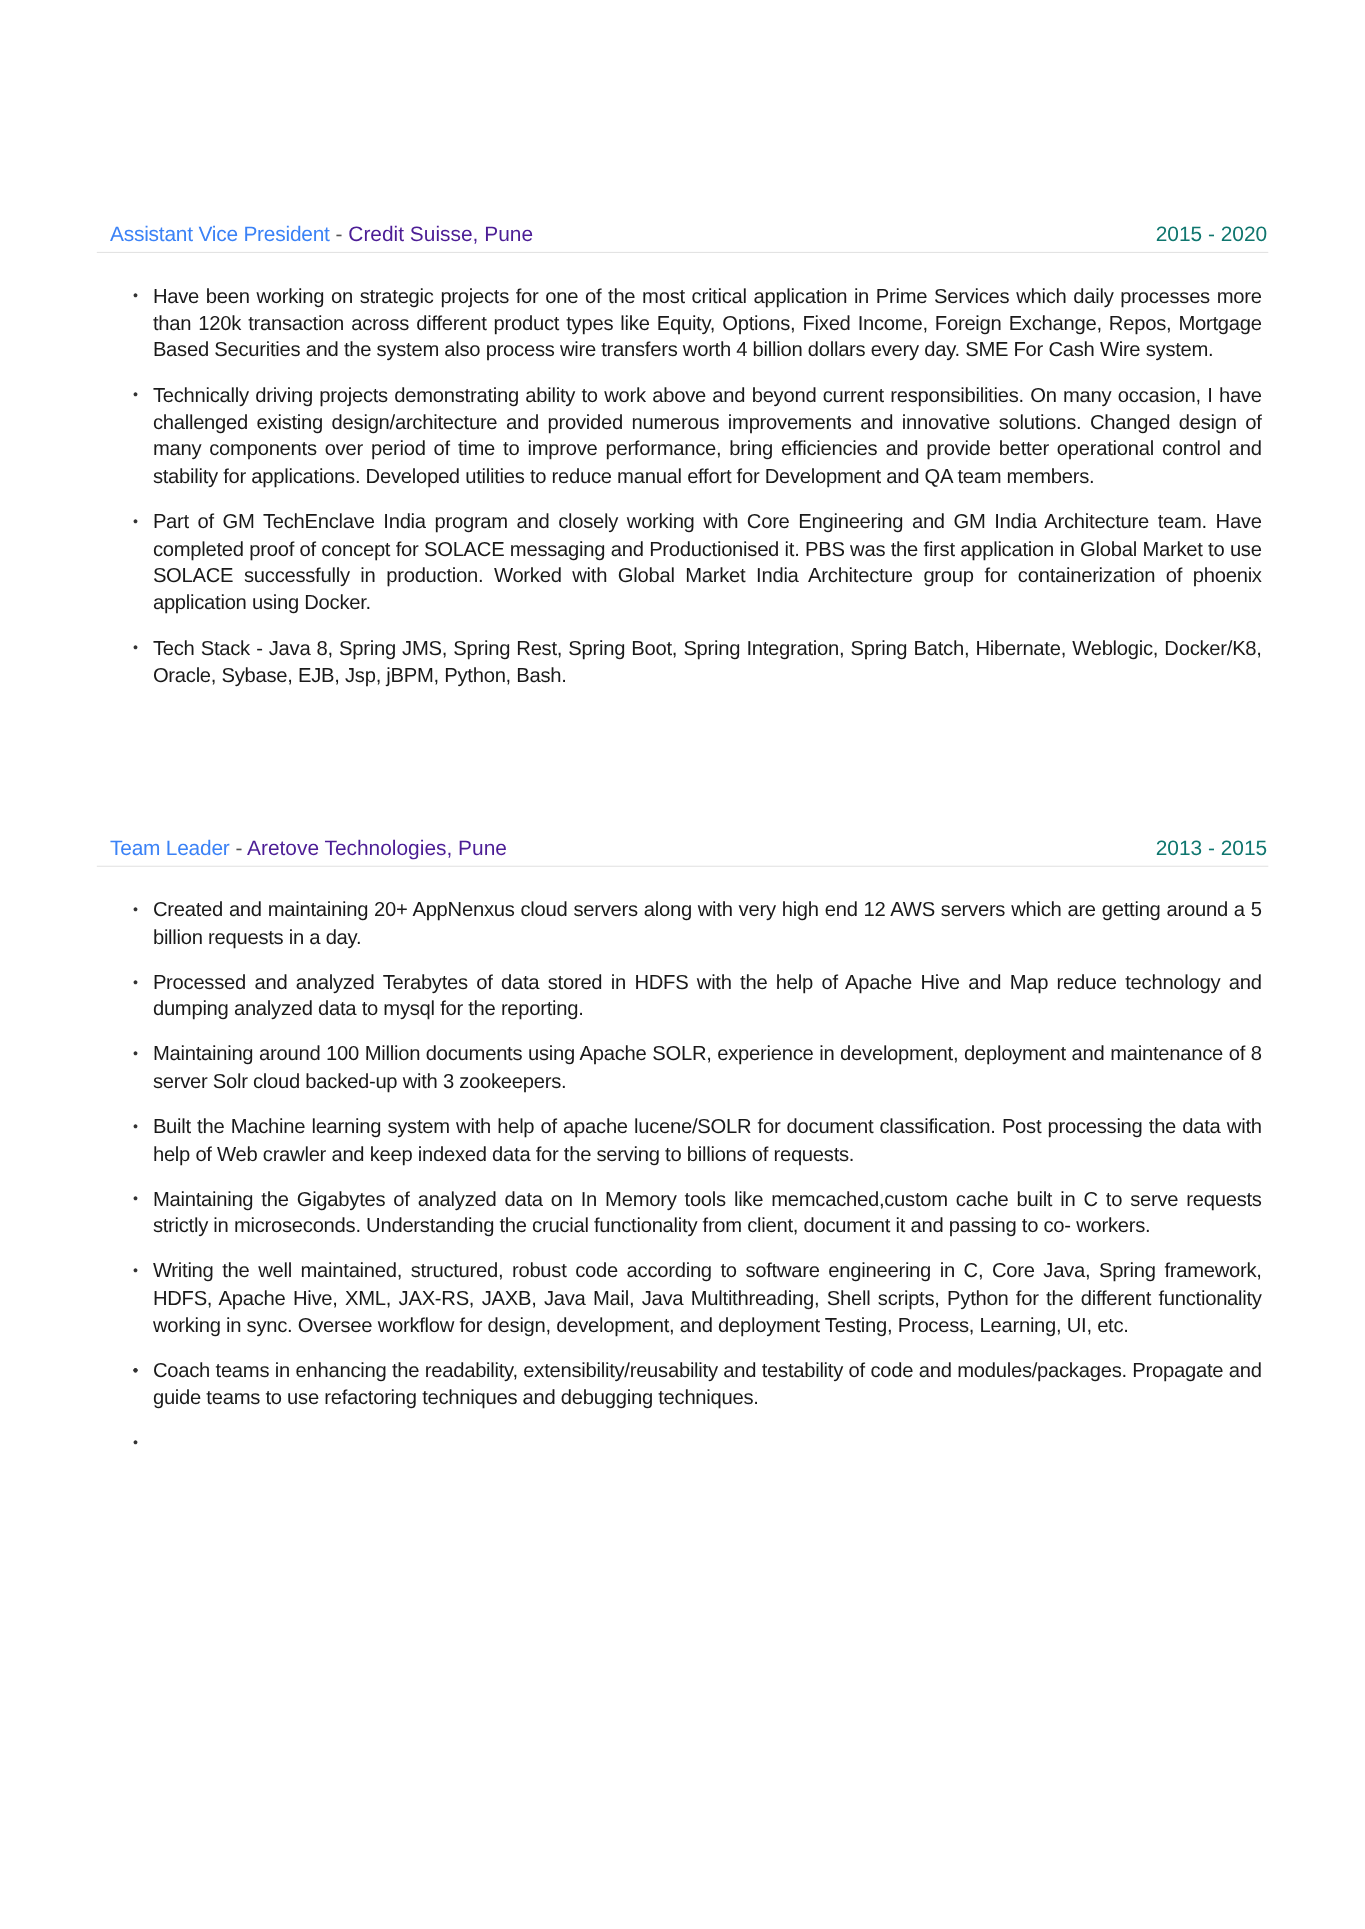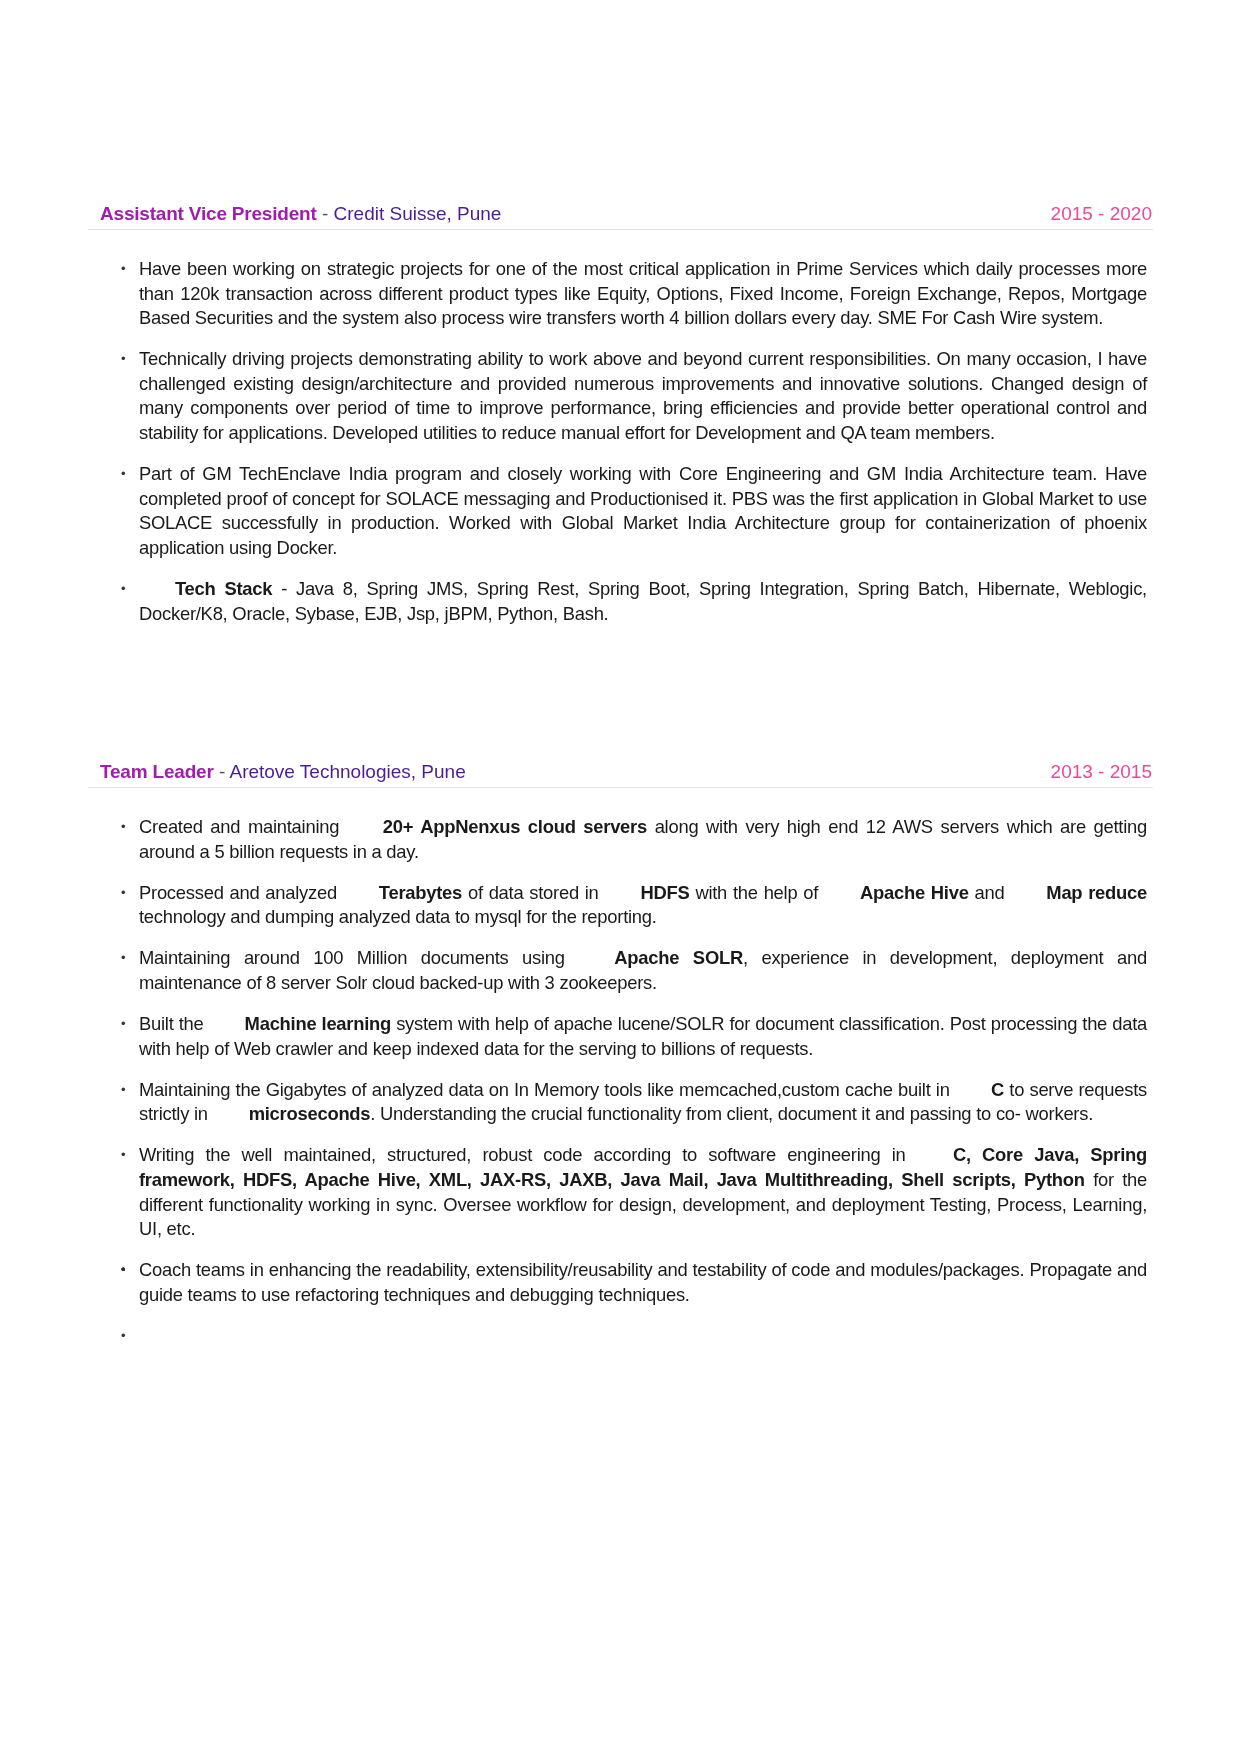--- a/index.html
+++ b/index.html
@@ -2,30 +2,30 @@
 <html><head>
 <meta charset="utf-8">
 <style>
   html, body { margin: 0; padding: 0; background: #ffffff; }
   body { width: 1241px; height: 1754px; position: relative; overflow: hidden;
          font-family: "Liberation Sans", sans-serif; color: #1a1a1a; }
   .section { position: absolute; left: 88px; width: 1065px; }
   .job-header { display: flex; justify-content: space-between; align-items: baseline;
                 padding: 0 0 0 12px; font-size: 19px; line-height: 24px; height: 27px;
                 border-bottom: 1.5px solid #e3e3e3; }
-  .job-header .title { font-weight: bold; color: #a21caf; letter-spacing: -0.2px; }
+  .job-header .title { font-weight: normal; color: #3b82f6; letter-spacing: -0.2px; }
   .job-header .sep { color: #555; }
   .job-header .company { color: #4c1d95; }
-  .job-header .dates { color: #ec4899; padding-right: 1px; }
+  .job-header .dates { color: #0f766e; padding-right: 1px; }
   ul.bullets { list-style: none; margin: 0; padding: 0; }
   ul.bullets li { position: relative; padding-left: 51px; padding-right: 6px;
                   font-size: 18.4px; line-height: 24.6px; text-align: justify;
                   letter-spacing: -0.25px; margin-bottom: 16.5px; }
   ul.bullets li .bullet { position: absolute; left: 33px; top: 0; color: #333; font-size: 13px; }
-  b { font-weight: bold; margin-left: 36px; }
+  b { font-weight: normal; }
   #sec1 { top: 202px; }
   #sec1 ul { margin-top: 27px; }
   #sec2 { top: 760px; }
   #sec2 ul { margin-top: 27px; }
 </style>
 </head>
 <body>
 
 <div class="section" id="sec1">
   <div class="job-header">

